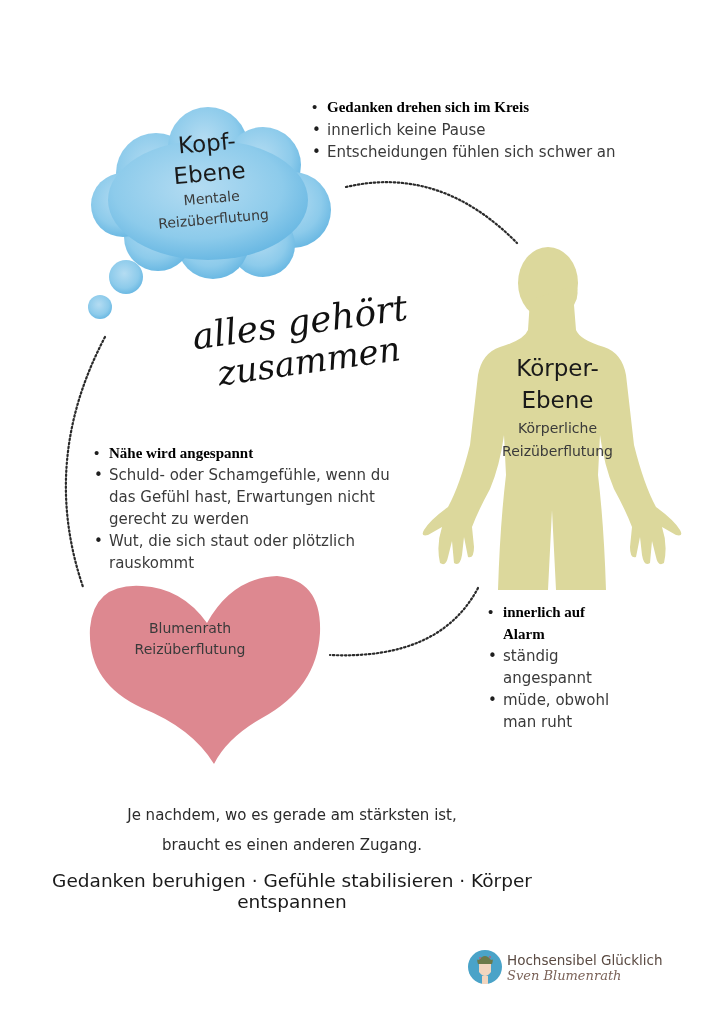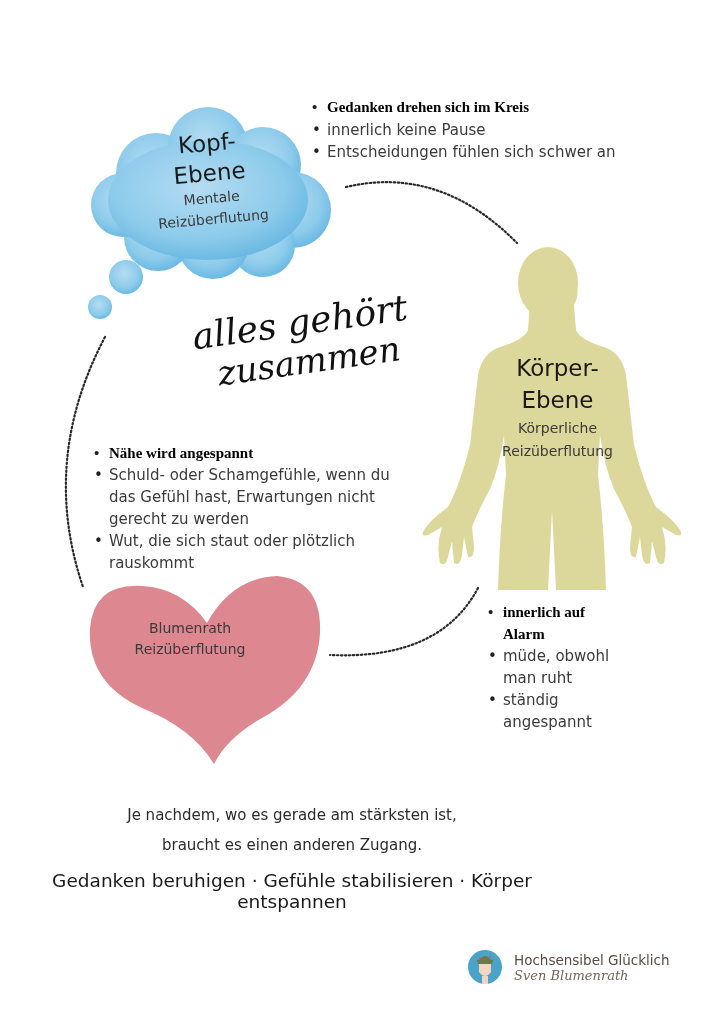--- a/index.html
+++ b/index.html
@@ -37,21 +37,21 @@
     .script { left: 190px; top: 300px; width: 260px; transform: rotate(-8deg);
               font-family: "DejaVu Serif", serif; font-style: italic; color: #111; }
     .script .l1 { font-size: 36px; line-height: 40px; padding-left: 4px; }
     .script .l2 { font-size: 34px; line-height: 38px; padding-left: 24px; }
 
     .footer-line { left: 0; width: 584px; text-align: center; color: #2b2b2b; }
     .f1 { top: 806px; font-size: 15px; }
     .f2 { top: 836px; font-size: 15px; }
     .f3 { top: 870px; font-size: 18.5px; color: #1a1a1a; }
 
-    .brand { left: 468px; top: 950px; display: flex; align-items: center; gap: 12px; }
+    .brand { left: 468px; top: 950px; display: flex; align-items: center; gap: 5px; }
     .brand-text { display: flex; flex-direction: column; }
     .brand-name { font-size: 13.5px; color: #5a4a42; line-height: 16px; }
     .brand-sig { font-family: "DejaVu Serif", serif; font-style: italic; font-size: 13px; color: #7a6258; line-height: 15px; }
   </style>
 </head>
 <body>
 
 <svg class="abs" style="left:0;top:0" width="724" height="1024">
   <path d="M346,187 Q440,165 517,243" fill="none" stroke="#2a2a2a" stroke-width="2.2" stroke-dasharray="1.5 2.5" stroke-linecap="round"></path>
   <path d="M478,588 Q440,660 330,655" fill="none" stroke="#2a2a2a" stroke-width="2.2" stroke-dasharray="1.5 2.5" stroke-linecap="round"></path>
@@ -112,22 +112,22 @@
 
 <div class="abs koerper-text">
   <div class="title">Körper-</div>
   <div class="title">Ebene</div>
   <div class="sub">Körperliche</div>
   <div class="sub">Reizüberflutung</div>
 </div>
 
 <ul class="abs blist koerper-list">
   <li class="bold">innerlich auf Alarm</li>
+  <li>ständig angespannt</li>
   <li>müde, obwohl man ruht</li>
-  <li>ständig angespannt</li>
 </ul>
 
 <ul class="abs blist gefuehl-list">
   <li class="bold">Nähe wird angespannt</li>
   <li>Schuld- oder Schamgefühle, wenn du das Gefühl hast, Erwartungen nicht gerecht zu werden</li>
   <li>Wut, die sich staut oder plötzlich rauskommt</li>
 </ul>
 
 <div class="abs gefuehl-text">
   <div class="sub">Blumenrath</div>

